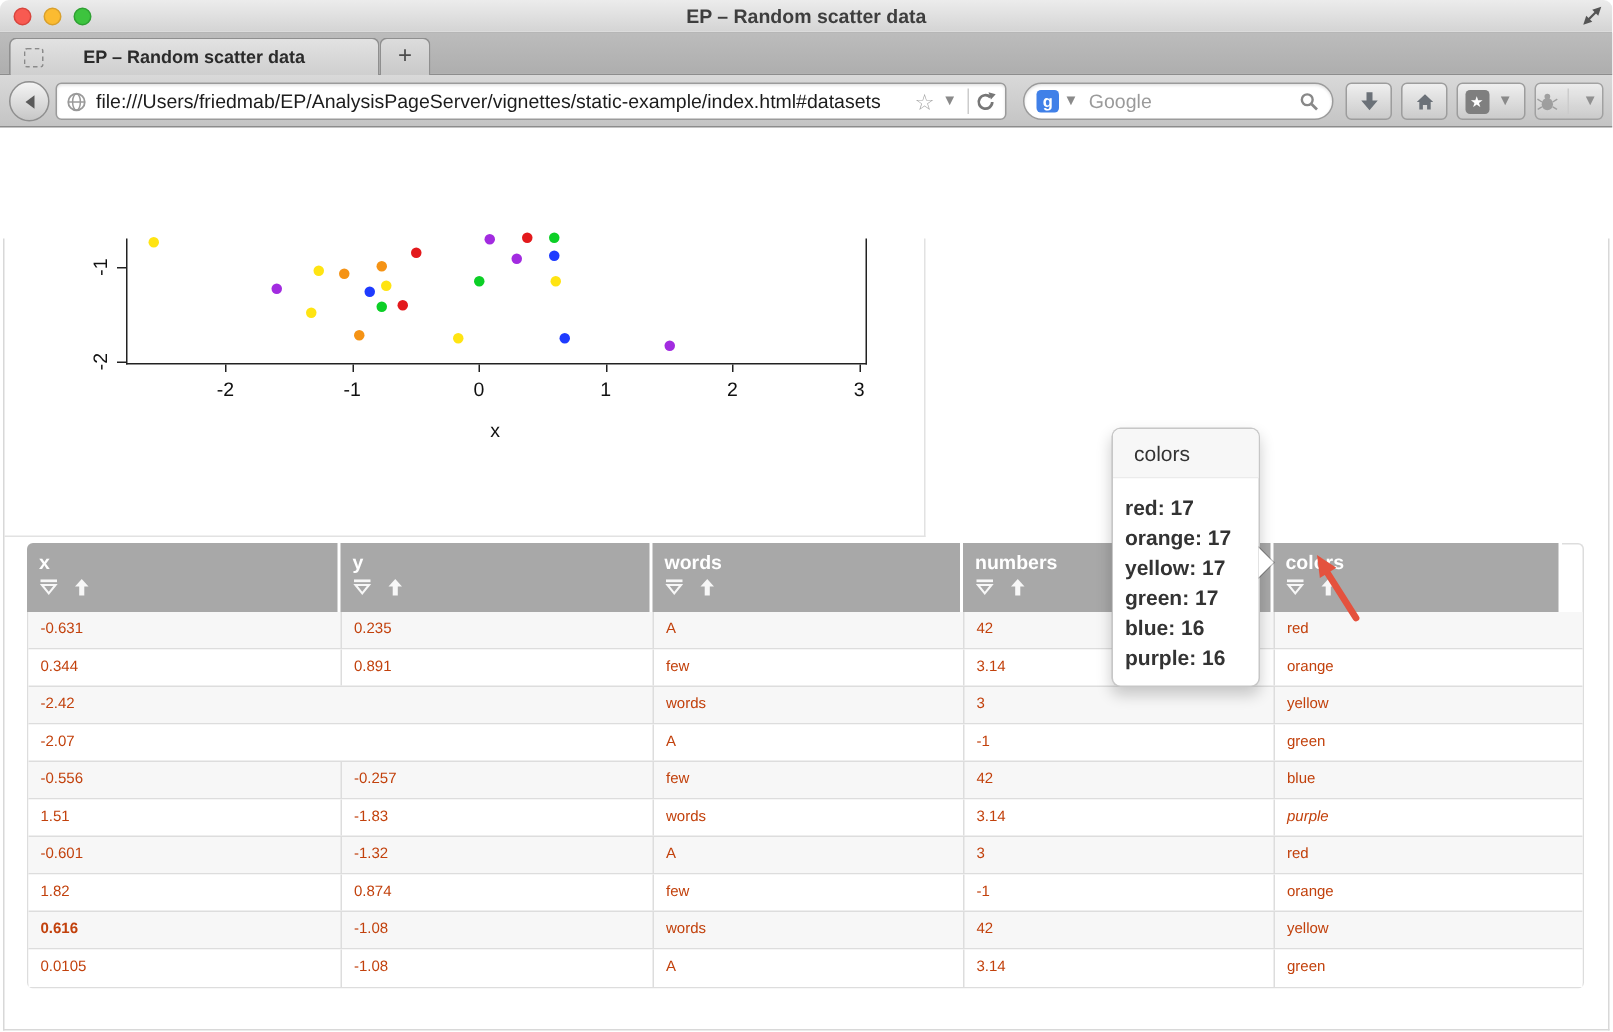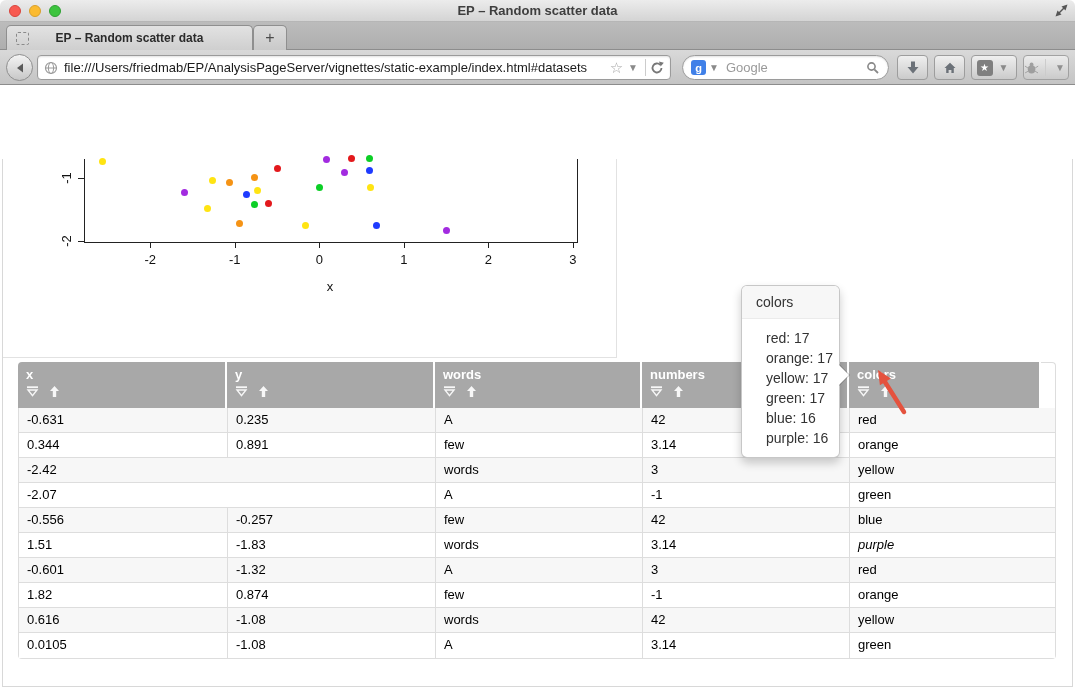--- a/index.html
+++ b/index.html
@@ -96,31 +96,31 @@
   .th { height:46px; background:#a8a8a8; padding:5px 0 0 8px; }
   .th:first-child { border-radius:4px 0 0 0; }
   .th-label { font-size:13px; font-weight:bold; color:#fff; }
   .th-icons { margin-top:3px; display:flex; gap:9px; align-items:center; }
   .th-spacer { flex:1; background:#fff; border-top:1px solid #ddd; border-right:1px solid #ddd;
     border-radius:0 4px 0 0; }
   #tbody { border:1px solid #ddd; border-top:none; border-radius:0 0 4px 4px; }
   .tr { display:flex; height:25px; border-bottom:1px solid #ddd; background:#fff; }
   .tr:last-child { border-bottom:none; }
   .tr.stripe { background:#f7f7f7; }
-  .td { padding-left:8px; font-size:13px; color:#000000; line-height:24px;
+  .td { padding-left:8px; font-size:10px; color:#c2410c; line-height:24px;
     white-space:nowrap; overflow:hidden; }
   .td.bl { border-left:1px solid #ddd; }
 
   
   .popover { position:absolute; left:741px; top:285px; width:99px; z-index:50;
     background:#fff; border:1px solid rgba(0,0,0,.22); border-radius:6px;
     box-shadow:0 5px 10px rgba(0,0,0,.2); }
   .pop-title { padding:8px 14px; background:#f7f7f7; border-bottom:1px solid #ebebeb;
     border-radius:5px 5px 0 0; font-size:14px; color:#333; }
-  .pop-content { padding:9px 24px; }
+  .pop-content { padding:9px 8px;font-weight:bold; }
   .pop-line { font-size:14px; line-height:20px; color:#333; white-space:nowrap; }
   .pop-arrow { position:absolute; right:-11px; top:78px; width:0; height:0;
     border:11px solid transparent; border-right-width:0; border-left-color:rgba(0,0,0,.25); }
   .pop-arrow::after { content:""; position:absolute; right:1px; top:-10px; width:0; height:0;
     border:10px solid transparent; border-right-width:0; border-left-color:#fff; }
 
   .annot { position:absolute; left:868px; top:366px; z-index:60; }
 </style>
 </head>
 <body>
@@ -372,21 +372,21 @@
           <div class="td bl" style="width: 206px;">red</div>
         </div>
         <div class="tr">
           <div class="td" style="width: 208px;">1.82</div>
           <div class="td bl" style="width: 208px;">0.874</div>
           <div class="td bl" style="width: 207px;">few</div>
           <div class="td bl" style="width: 207px;">-1</div>
           <div class="td bl" style="width: 206px;">orange</div>
         </div>
         <div class="tr stripe">
-          <div class="td" style="width: 208px;">0.616</div>
+          <div class="td" style="width: 208px; font-weight: bold;">0.616</div>
           <div class="td bl" style="width: 208px;">-1.08</div>
           <div class="td bl" style="width: 207px;">words</div>
           <div class="td bl" style="width: 207px;">42</div>
           <div class="td bl" style="width: 206px;">yellow</div>
         </div>
         <div class="tr">
           <div class="td" style="width: 208px;">0.0105</div>
           <div class="td bl" style="width: 208px;">-1.08</div>
           <div class="td bl" style="width: 207px;">A</div>
           <div class="td bl" style="width: 207px;">3.14</div>

